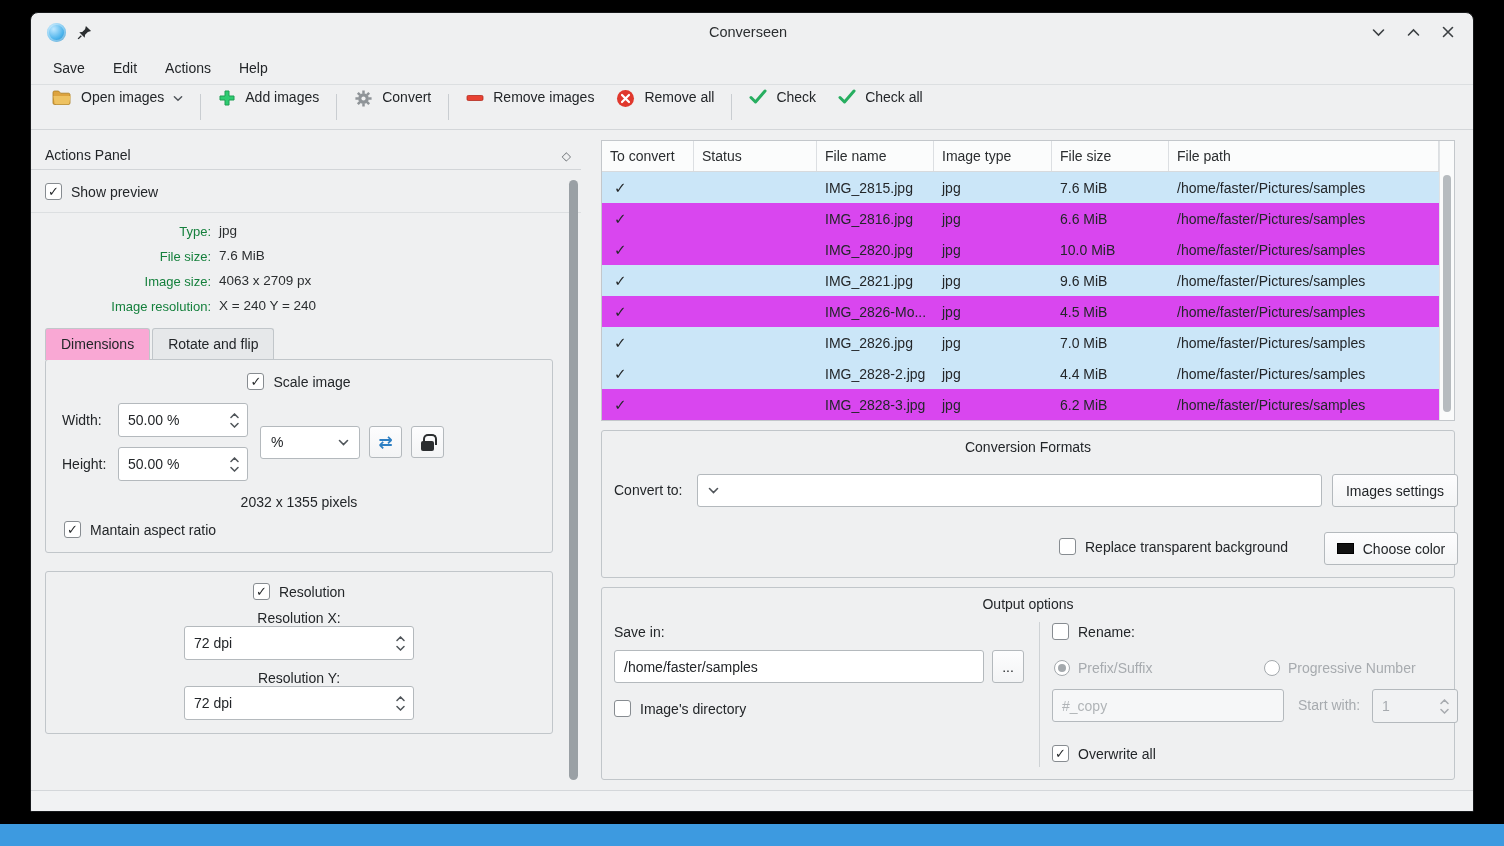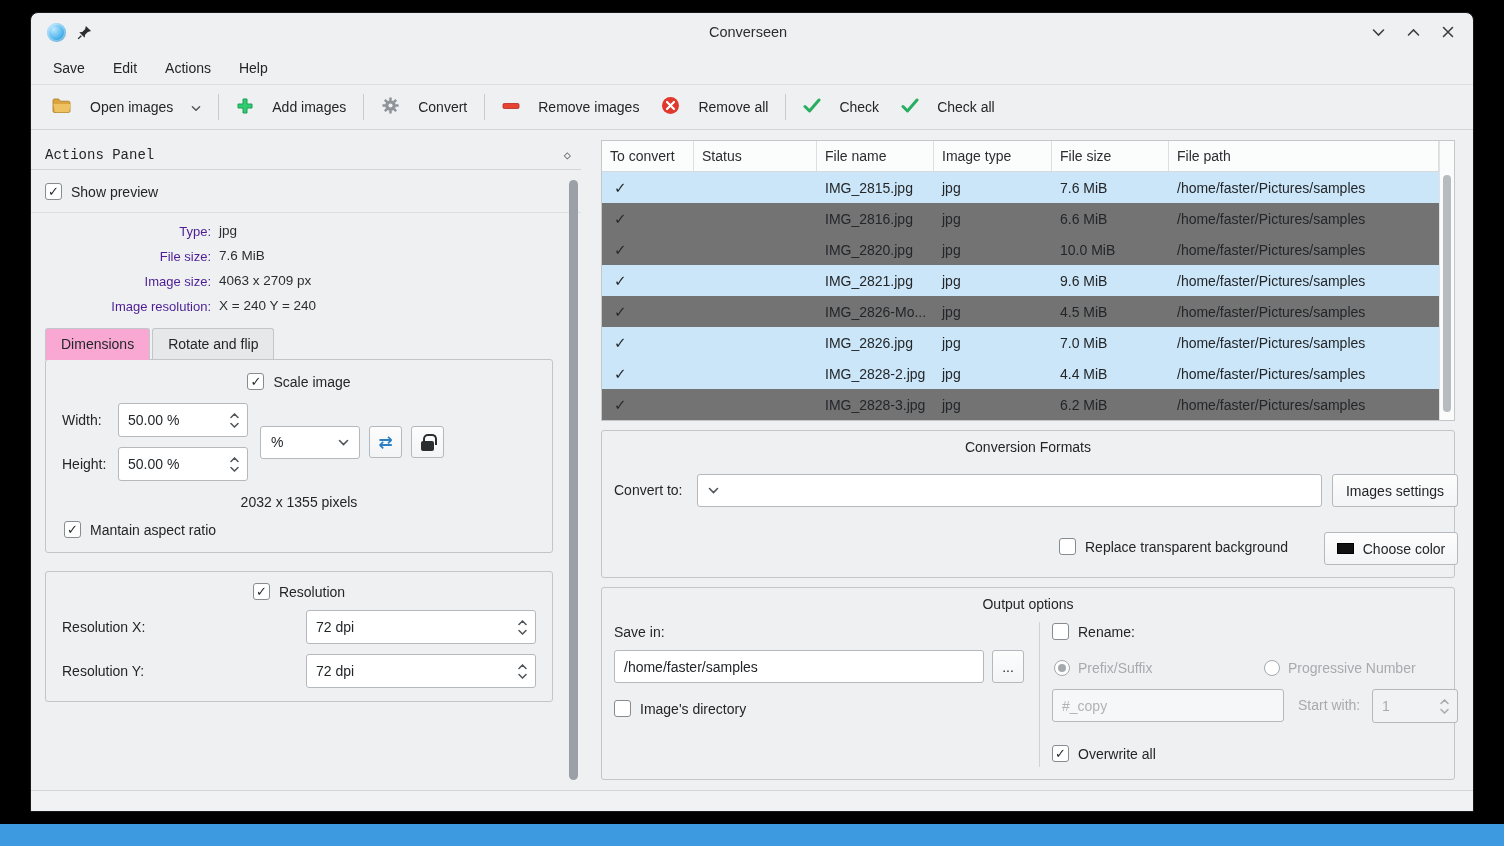--- a/index.html
+++ b/index.html
@@ -19,41 +19,41 @@
   .tb-controls { margin-left:auto; display:flex; align-items:center; gap:17px; z-index:2; }
   .wbtn { display:flex; align-items:center; justify-content:center; width:18px; height:18px; cursor:default; }
 
   
   .menubar { height:33px; display:flex; align-items:center; padding:0 8px; }
   .menu-item { padding:5px 14px; border-radius:3px; }
 
   
   .toolbar { height:46px; display:flex; align-items:center; padding:0 10px;
     border-top:1px solid #dcdfe1; border-bottom:1px solid #d3d6d9; }
-  .tbtn { display:flex; align-items:center; gap:18px; height:36px; padding:0 11px; border-radius:4px; }
+  .tbtn { display:flex; align-items:flex-start; gap:9px; height:36px; padding:0 11px; border-radius:4px; }
   .tsep { width:1px; height:26px; background:#c9cdd1; margin:0 6px; }
   .tlabel { white-space:nowrap; }
 
   
   .content { position:relative; height:660px; }
 
   
   .dock { position:absolute; left:0; top:10px; bottom:0; width:550px; }
   .dock-header { height:30px; display:flex; align-items:center; justify-content:space-between;
-    padding:0 10px 0 14px; border-bottom:1px solid #d2d5d8;font-family:Liberation Mono, monospace; }
+    padding:0 10px 0 14px; border-bottom:1px solid #d2d5d8; }
   .diamond::after { content:"◇"; color:#6d7276; font-size:12px; }
   .dock-body { padding:0 28px 0 14px; }
   .cbrow { display:flex; align-items:center; gap:9px; }
   .cb { width:17px; height:17px; background:#fff; border:1px solid #878c91; border-radius:3px;
     display:inline-flex; align-items:center; justify-content:center; flex:none; }
   .cb.checked::after { content:"✓"; font-size:13px; font-weight:bold; color:#26292b; line-height:1; }
   .preview-row { margin:13px 0 0 0; }
   .hline { height:1px; background:#dcdfe1; margin:12px -28px 10px -14px; }
   .info-grid { display:grid; grid-template-columns:166px auto; column-gap:8px; row-gap:9px; margin:4px 0 14px 0; }
-  .ilabel { text-align:right; color:#4c1d95; font-size:13px; padding-top:1px; }
+  .ilabel { text-align:right; color:#15803d; font-size:13px; padding-top:1px; }
   .ival { color:#2b2e30; font-size:13.5px; }
 
   .tabs { display:flex; margin-top:10px; position:relative; z-index:2; }
   .tab { padding:7px 15px; border:1px solid #c1c6ca; border-bottom:none; border-radius:3px 3px 0 0;
     background:#e6e8ea; margin-right:2px; font-size:14px; }
   .tab.active { background:#f9a8d4; margin-bottom:-1px; padding-bottom:8px; }
 
   .gbox { border:1px solid #c1c6ca; border-radius:3px; background:#eff0f1; }
   .gb-dim { padding:13px 0 14px 0; margin-top:0; }
   .center-cb { justify-content:center; }
@@ -73,30 +73,30 @@
   .sqbtn { width:33px; height:32px; display:inline-flex; align-items:center; justify-content:center;
     background:linear-gradient(#fdfdfe,#f3f4f5); border:1px solid #b4b9bd; border-radius:3px; }
   .swap-icon::before { content:"⇄"; color:#2d7fc3; font-size:17px; font-weight:bold; }
   .lock-body { width:13px; height:10px; background:#2b2e30; border-radius:2px; position:relative; margin-top:7px; }
   .lock-body::before { content:""; position:absolute; left:1.5px; top:-7px; width:10px; height:9px;
     border:2px solid #2b2e30; border-bottom:none; border-radius:5px 5px 0 0; }
   .pixels-note { text-align:center; margin:13px 0 11px 0; }
   .aspect-row { padding-left:18px; }
 
   .gb-res { margin-top:18px; padding:11px 0 13px 0; }
-  .res-field { display:flex; align-items:center; justify-content:space-between; margin:10px 16px 0 16px; }
+  .res-field { display:flex; align-items:center; justify-content:space-between; margin:10px 16px 0 16px;flex-direction:column; }
   .spin-wide { width:230px; }
 
   .dock-scroll { position:absolute; right:3px; top:40px; bottom:10px; width:9px;
     border-radius:4.5px; background:#9aa0a5; }
 
   
   .right { position:absolute; left:570px; right:18px; top:10px; display:flex; flex-direction:column; gap:9px; }
 
-  .table { height:281px; background:#737373; border:1px solid #c3c7cb; position:relative; overflow:hidden; }
+  .table { height:281px; background:#d946ef; border:1px solid #c3c7cb; position:relative; overflow:hidden; }
   .thead, .trow { display:grid; grid-template-columns:92px 123px 117px 118px 117px 1fr; padding-right:15px; }
   .thead { height:31px; background:#fbfcfc; border-bottom:1px solid #d7dadd; }
   .th { display:flex; align-items:center; padding-left:8px; border-right:1px solid #dcdfe2; color:#2b2e30; }
   .trow { height:31px; align-items:center; }
   .trow.sel { background:#cbe6f8; }
   .tc { padding-left:8px; white-space:nowrap; overflow:hidden; }
   .c-check { padding-left:12px; }
   .rowcheck::after { content:"✓"; font-size:15px; font-weight:bold; color:#26292b; }
   .tscroll { position:absolute; right:0; top:0; bottom:0; width:15px; background:#fafbfb; border-left:1px solid #e0e3e5; }
   .tthumb { position:absolute; left:3px; right:3px; top:34px; bottom:8px; border-radius:4px; background:#b6bbbf; }

